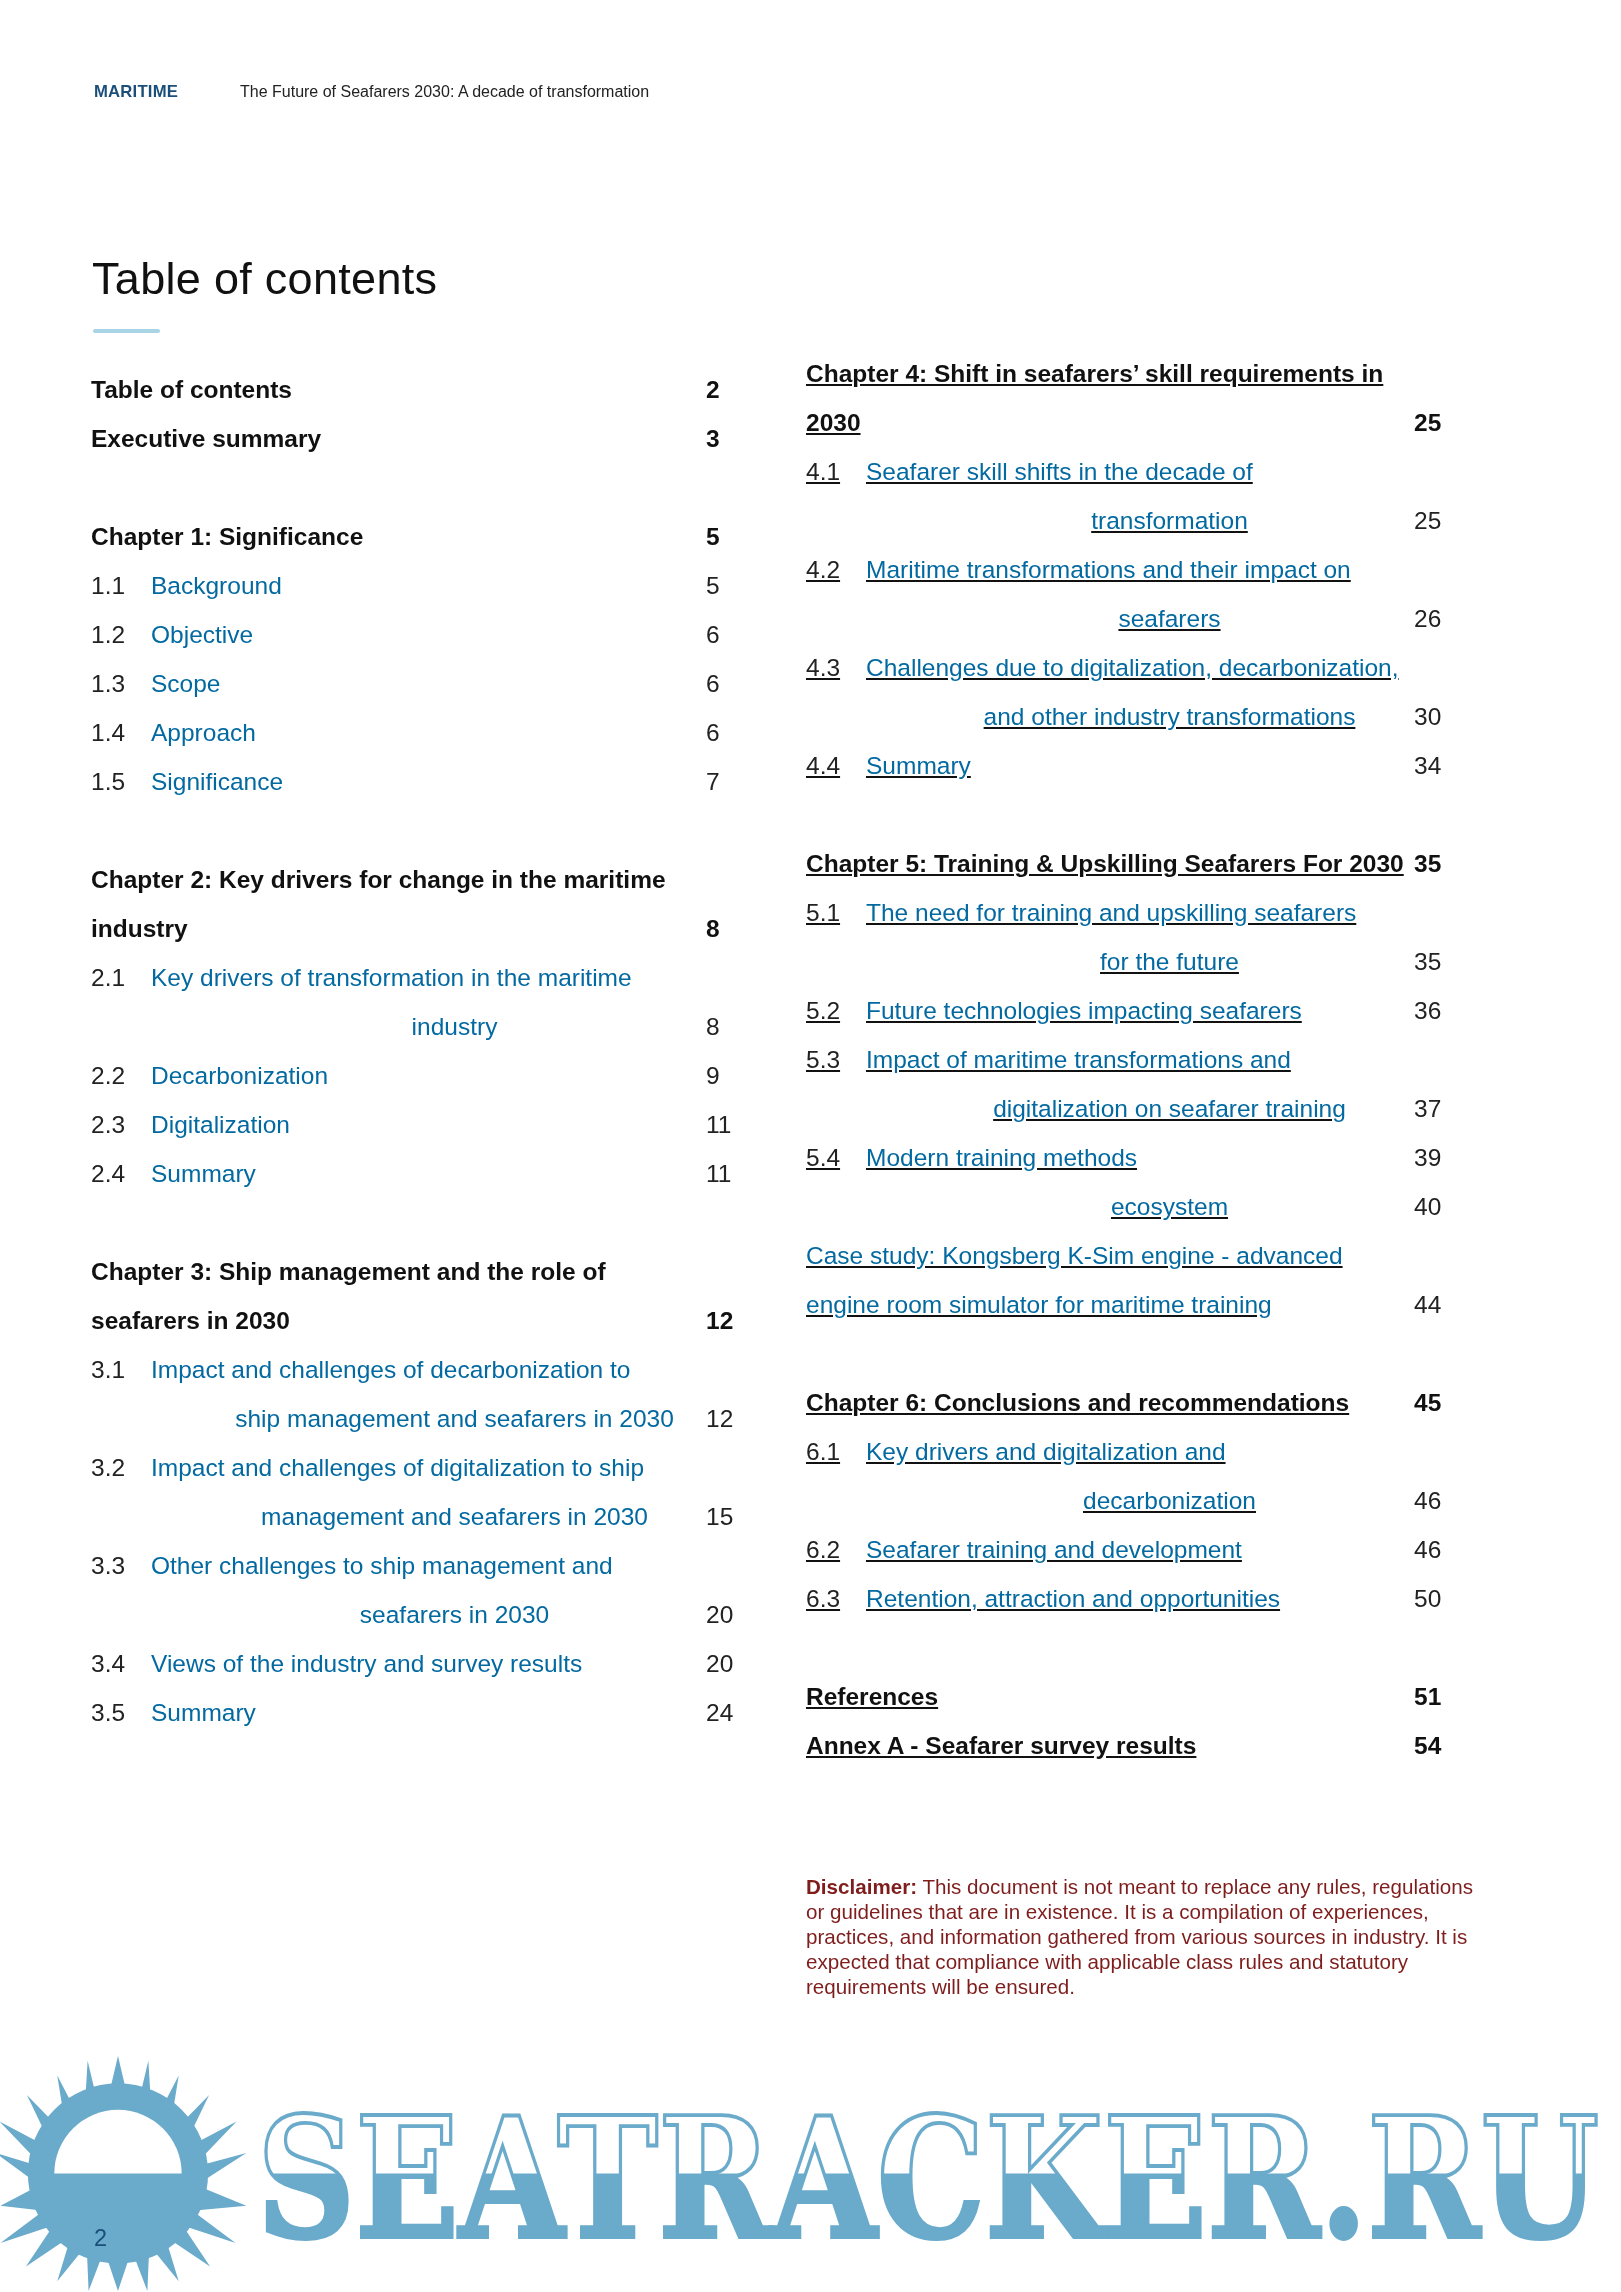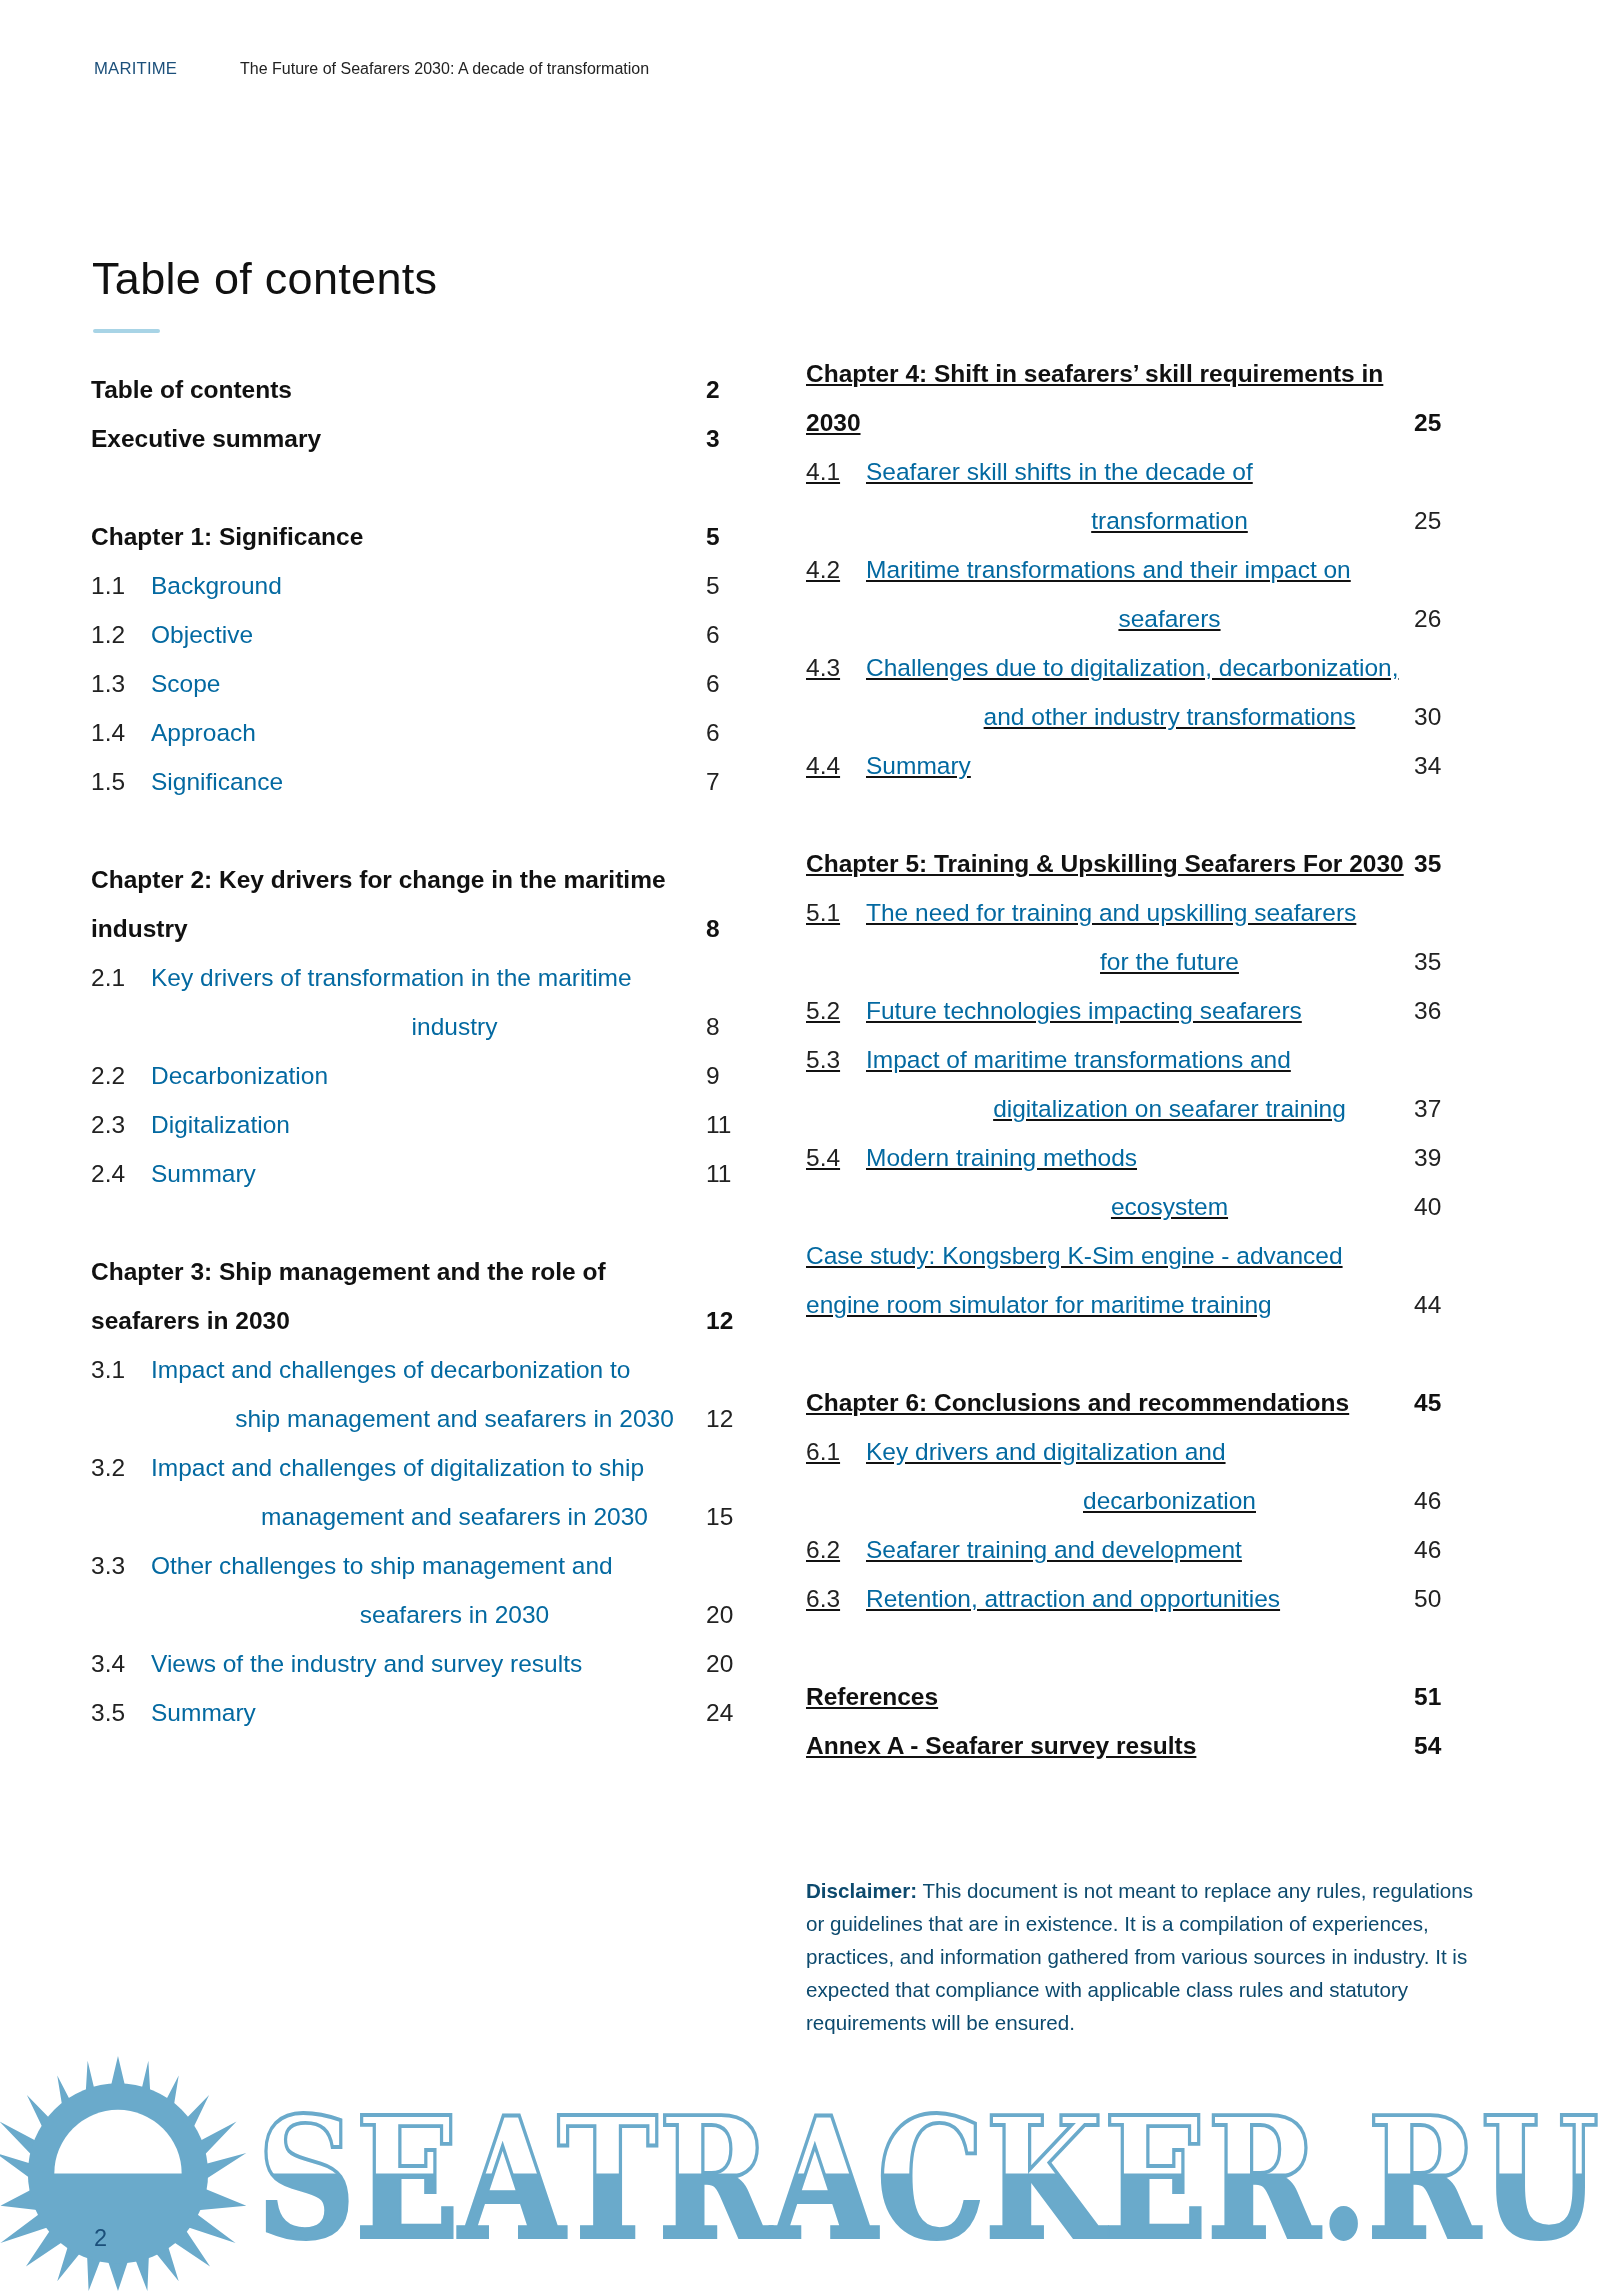--- a/index.html
+++ b/index.html
@@ -1,19 +1,19 @@
 <!DOCTYPE html>
 <html><head>
 <meta charset="utf-8">
 <style>
   html, body { margin: 0; padding: 0; background: #ffffff; }
   body { width: 1621px; height: 2293px; position: relative; overflow: hidden;
          font-family: "Liberation Sans", "DejaVu Sans", sans-serif; color: #111; }
   .header { position: absolute; top: 59px; left: 94px; height: 23.5px; display: flex; align-items: baseline; }
-  .header .brand { font-size: 16.7px; font-weight: normal; color: #1b4f7a; letter-spacing: 0.2px; width: 146px; }
+  .header .brand { font-size: 16.7px; font-weight: bold; color: #1b4f7a; letter-spacing: 0.2px; width: 146px; margin-top: 23px; }
   .header .doc-title { font-size: 16px; color: #222; font-weight: normal; }
   .page-title { position: absolute; left: 92px; top: 253px; font-size: 45px; font-weight: normal;
                 color: #111; margin: 0; letter-spacing: 0.3px; }
   .title-rule { position: absolute; left: 93px; top: 329px; width: 67px; height: 3.9px; background: #a8d4e6; border-radius: 2px; }
 
   .col { position: absolute; }
   .col.left { left: 91px; top: 365px; width: 667px; }
   .col.right { left: 806px; top: 349px; width: 667px; text-decoration: underline; }
   .row { position: relative; line-height: 49px; font-size: 24.5px; display: flex; }
   .row .num { width: 60px; flex: 0 0 60px; font-weight: 300; color: #222; }
@@ -21,21 +21,21 @@
   .row .page { position: absolute; top: auto; bottom: 0; color: #222; }
   .col.left .row .page { left: 615px; }
   .col.right .row .page { left: 608px; }
   .row.chapter { font-weight: bold; color: #111; }
   .row.chapter .text, .row.chapter .page { color: #111; font-weight: bold; }
   .row.cont .text { padding-left: 60px; text-align: center; }
   .row.plain .text { padding-left: 0; }
   .gap { height: 49px; }
 
   .disclaimer { position: absolute; left: 806px; top: 1874px; width: 667px; font-size: 20.6px;
-                line-height: 33px; color: #0c4a6e; }
+                line-height: 25px; color: #7f1d1d; }
   .disclaimer .label { font-weight: bold; }
 
   .watermark { position: absolute; left: 0; top: 2053px; width: 1621px; height: 239px; }
   .page-number { position: absolute; left: 94px; top: 2225px; font-size: 23.5px; color: #1b4f7a; }
 </style>
 </head>
 <body>
 
 <div class="header">
   <span class="brand">MARITIME</span>

